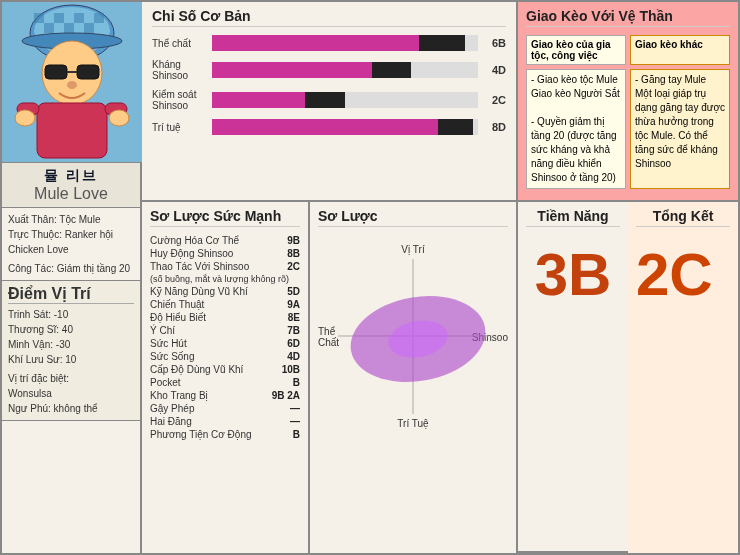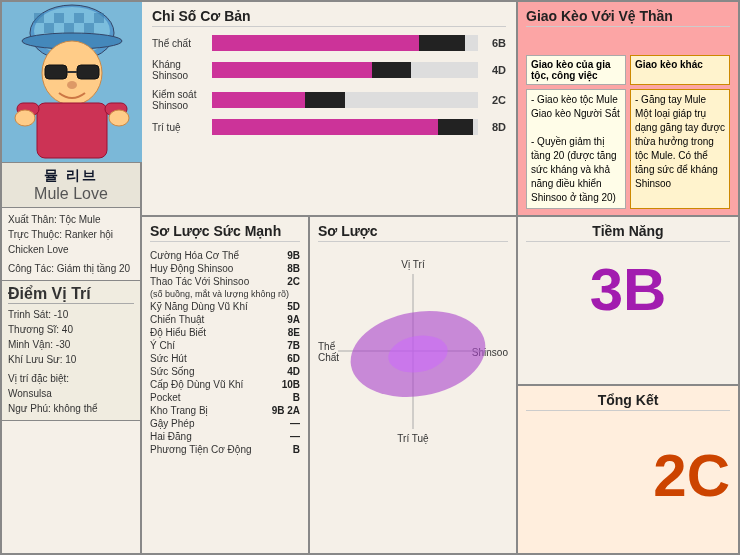--- a/index.html
+++ b/index.html
@@ -152,21 +152,20 @@
       padding: 6px 8px;
       background: #fca5a5;
     }
     .giao-keo-col {
       flex: 1;
       border: 1px solid #aaa;
       padding: 3px 4px;
       font-size: 10px;
       background: #fffde8;
       vertical-align: top;
-      margin-top: 20px;
     }
     .giao-keo-col.highlight {
       background: #fff3cd;
       border: 1px solid #cc8800;
     }
     .giao-keo-left {
       flex: 1;
       border: 1px solid #aaa;
       padding: 3px 4px;
       font-size: 10px;
@@ -189,53 +188,52 @@
     
     .so-luoc-chart-section {
       flex: 1;
       padding: 6px 8px;
       border-right: 2px solid #888;
       background: #f5f0e8;
     }
     
     .bottom-right {
       display: flex;
-      flex-direction: column;
+      flex-direction: row;
       width: 220px;
       min-width: 220px;
     }
     .tiem-nang-section {
       flex: 1;
       border-bottom: 2px solid #888;
       padding: 6px 8px;
       background: #f5f0e8;
       display: flex;
       flex-direction: column;
       align-items: center;
     }
     .tong-ket-section {
       flex: 1;
       padding: 6px 8px;
       background: #ffeedd;
       display: flex;
       flex-direction: column;
-      align-items: flex-end;
-      gap: 17px;
+      align-items: flex-start;
     }
     .big-value {
       font-size: 60px;
       font-weight: bold;
       color: #cc4400;
       line-height: 1;
       margin-top: 10px;
     }
     .big-value-blue {
       font-size: 60px;
       font-weight: bold;
-      color: #a21caf;
+      color: #c2410c;
       line-height: 1;
       margin-top: 10px;
     }
     .skill-row {
       display: flex;
       justify-content: space-between;
       margin-bottom: 2px;
       font-size: 10px;
     }
     .skill-name {

